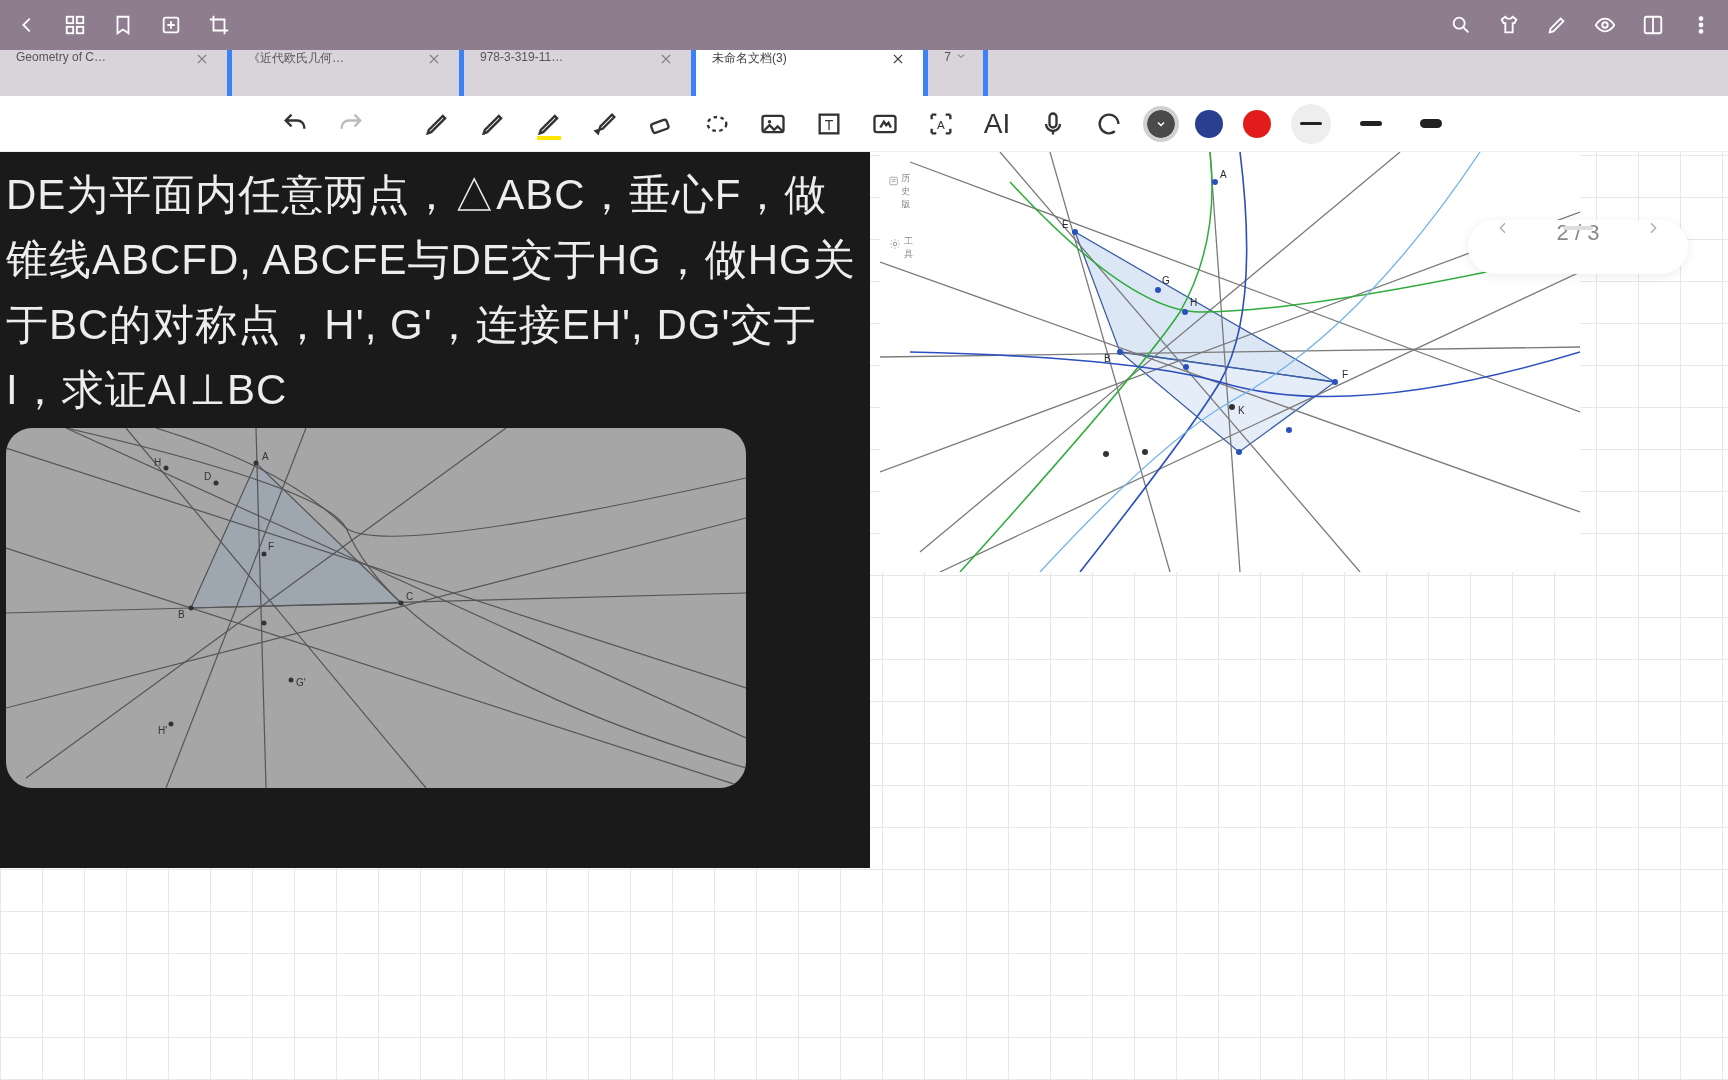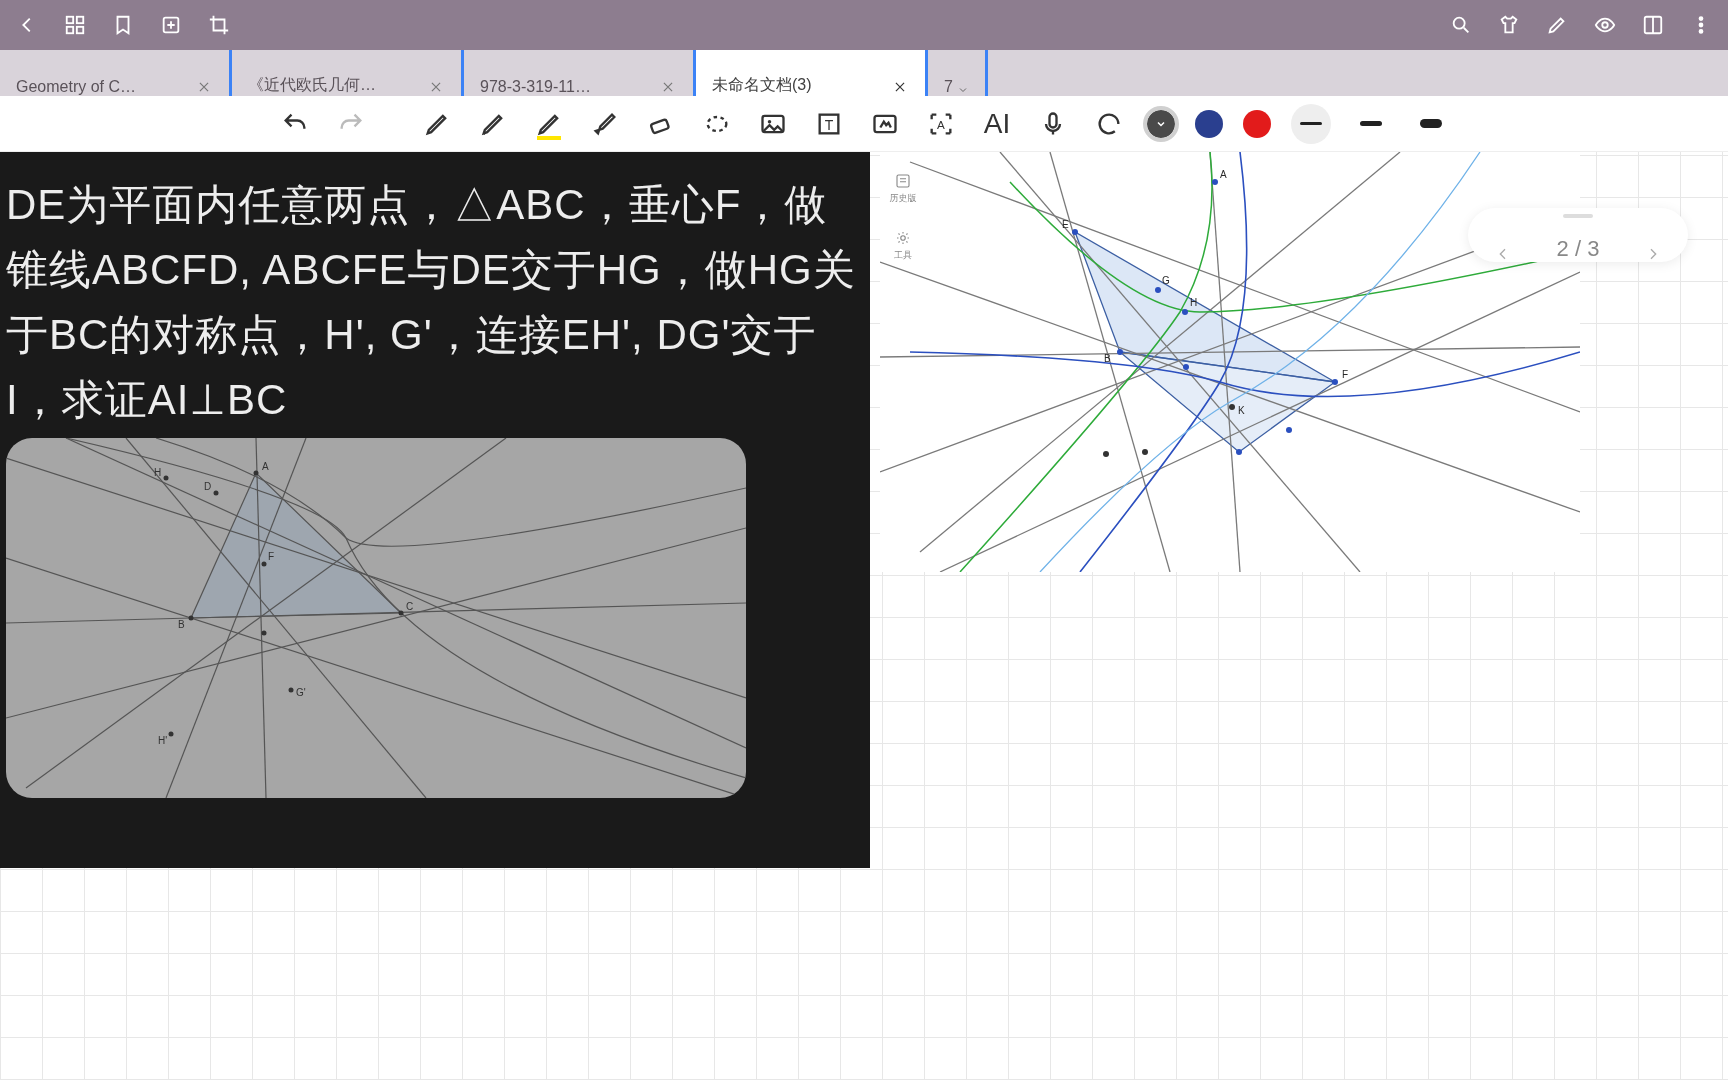--- a/index.html
+++ b/index.html
@@ -28,26 +28,26 @@
   .tab-strip {
     height: 46px;
     background: #d9d3da;
     display: flex;
     align-items: stretch;
     padding: 0;
   }
   .tab {
     flex: 0 0 232px;
     display: flex;
-    align-items: flex-end;
+    align-items: flex-start;
     justify-content: space-between;
     padding: 0 16px;
     color: #5a5259;
-    font-size: 16px;
-    border-right: 3px solid #3b82f6;
+    font-size: 12px;
+    border-right: 5px solid #3b82f6;
     background: #d9d3da;
     cursor: pointer;
     position: relative;
   }
   .tab.active {
     background: #fff;
     color: #404040;
   }
   .tab .tab-label { flex: 1; overflow: hidden; text-overflow: ellipsis; white-space: nowrap; }
   .tab .close { width: 18px; height: 18px; display:flex; align-items:center; justify-content:center; }
@@ -90,21 +90,21 @@
     background:
       repeating-linear-gradient(0deg, #e7e7e7 0 1px, transparent 1px 42px),
       repeating-linear-gradient(90deg, #e7e7e7 0 1px, transparent 1px 42px),
       #fff;
   }
   .dark-block {
     position: absolute;
     left: 0; top: 0;
     width: 870px; height: 716px;
     background: #1a1a1a;
-    padding: 20px 10px 10px 6px;
+    padding: 10px 10px 10px 6px;
     color: #ededed;
   }
   .dark-block .prob {
     font-size: 42px;
     line-height: 1.55;
     font-weight: 400;
     letter-spacing: 1px;
   }
   .dark-block .thumb {
     margin-top: 6px;
@@ -119,32 +119,32 @@
     position: absolute;
     left: 880px; top: 0;
     width: 700px; height: 420px;
     background: #fff;
   }
   .canvas-toolbar {
     position:absolute; left: 888px; top: 20px; width: 30px;
     display:flex; flex-direction:column; gap:24px; align-items:center;
     color:#888; font-size:9px;
   }
-  .canvas-toolbar .ct-item { display:flex; flex-direction:column; align-items:center; gap:2px; cursor:pointer;}
+  .canvas-toolbar .ct-item { display:flex; flex-direction:row; gap:2px; cursor:pointer;}
   .canvas-toolbar .ct-item svg { stroke:#888; fill:none; stroke-width:1.5; }
   
   .page-control {
     position: absolute;
-    right: 40px; top: 56px;
+    right: 40px; top: 68px;
     width: 220px; height: 54px;
     background: #fff;
     border-radius: 30px;
     box-shadow: 0 2px 12px rgba(0,0,0,0.08);
     display: flex;
-    align-items: flex-end;
+    align-items: flex-start;
     justify-content: space-between;
     padding: 0 20px;
     color: #888;
     font-size: 22px;
   }
   .page-control .chev { cursor:pointer; width:30px; display:flex; justify-content:center;}
   .page-control .drag-handle { position:absolute; left:50%; top:6px; transform:translateX(-50%); width:30px; height:4px; background:#ddd; border-radius:2px;}
   
   
   .stroke-fill-none { fill: none; stroke: currentColor; }

